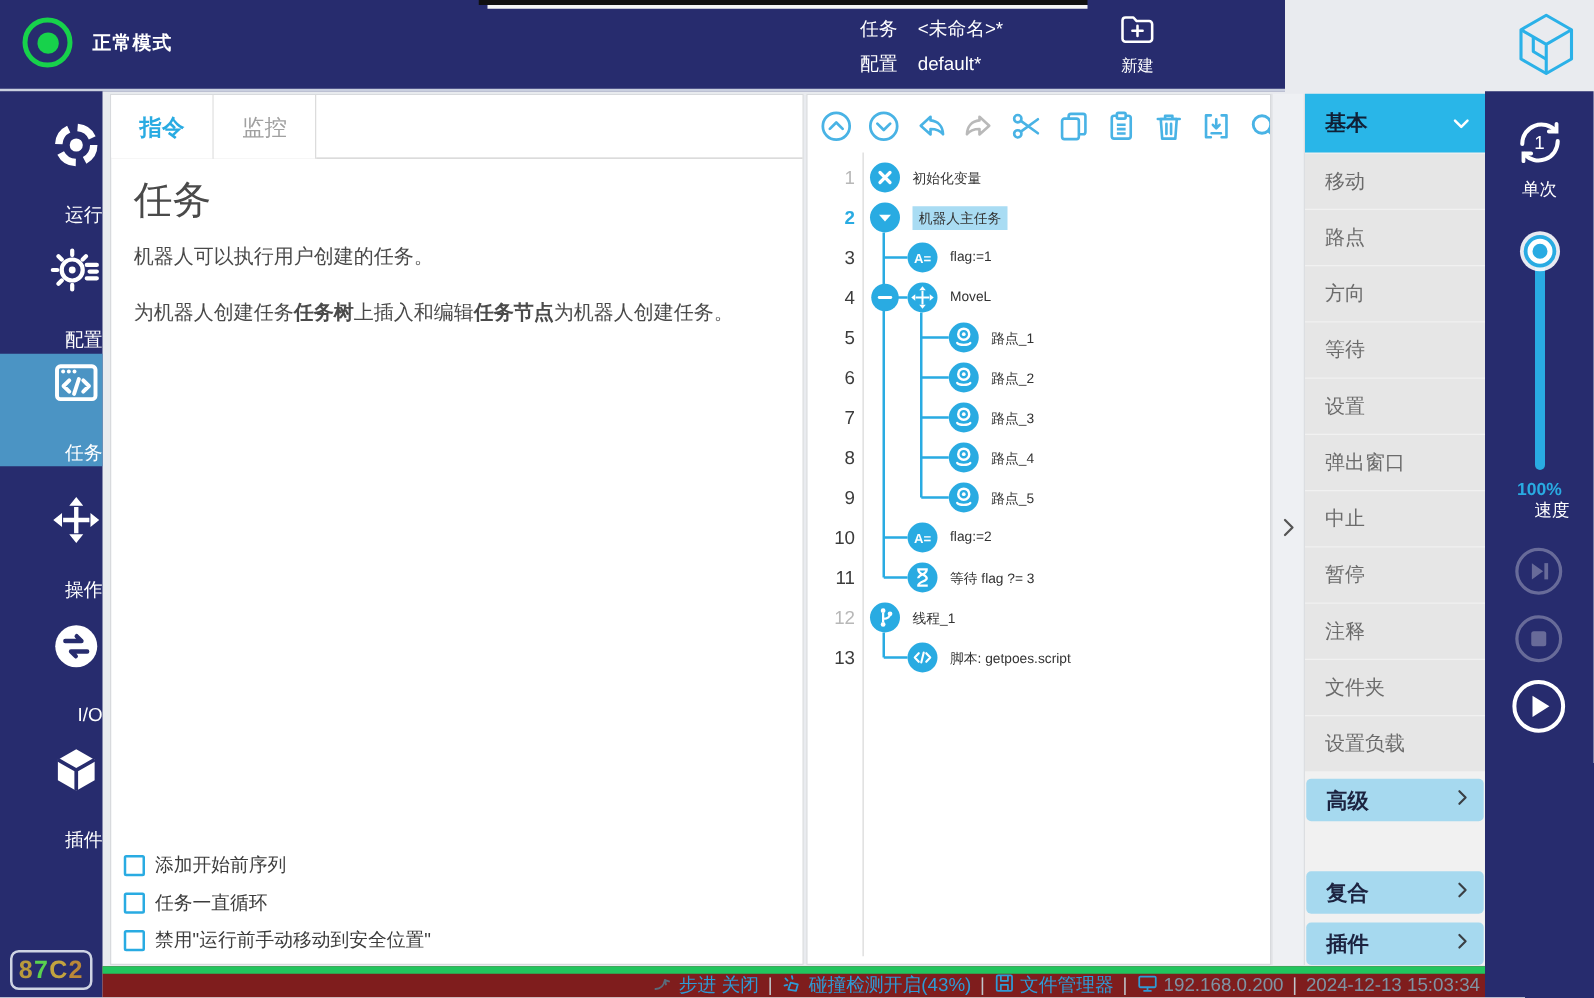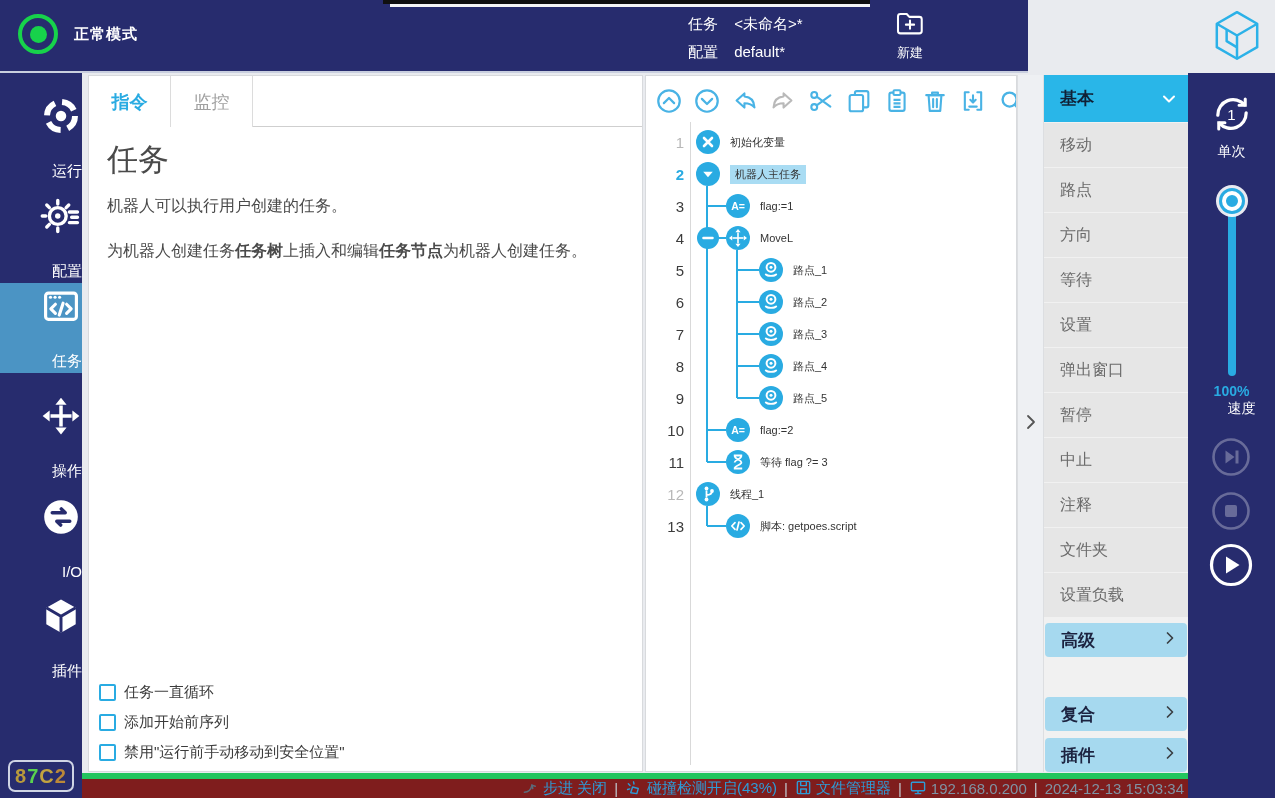--- a/index.html
+++ b/index.html
@@ -255,25 +255,25 @@
       <div class="tab">监控</div>
     </div>
     <div class="doc">
       <div class="doc-title">任务</div>
       <p>机器人可以执行用户创建的任务。</p>
       <p><span>为机器人创建任务</span><b>任务树</b><span>上插入和编辑</span><b>任务节点</b><span>为机器人创建任务。</span></p>
     </div>
     <div class="cb-group">
       <div class="cb-row">
         <span class="cb-box"></span>
-        <span>任务一直循环</span>
+        <span>添加开始前序列</span>
       </div>
       <div class="cb-row">
         <span class="cb-box"></span>
-        <span>添加开始前序列</span>
+        <span>任务一直循环</span>
       </div>
       <div class="cb-row">
         <span class="cb-box"></span>
         <span>禁用"运行前手动移动到安全位置"</span>
       </div>
     </div>
   </div>
 
   <div class="tree-panel">
     <div class="toolbar">
@@ -517,22 +517,22 @@
           </svg>
       </span>
     </div>
     <div class="cmd-items">
       <div class="cmd-item">移动</div>
       <div class="cmd-item">路点</div>
       <div class="cmd-item">方向</div>
       <div class="cmd-item">等待</div>
       <div class="cmd-item">设置</div>
       <div class="cmd-item">弹出窗口</div>
+      <div class="cmd-item">中止</div>
       <div class="cmd-item">暂停</div>
-      <div class="cmd-item">中止</div>
       <div class="cmd-item">注释</div>
       <div class="cmd-item">文件夹</div>
       <div class="cmd-item">设置负载</div>
     </div>
     <div class="cmd-group" style="top:548px">
       <span>高级</span>
       <span>
         <svg width="10" height="14" viewBox="0 0 10 14" fill="none" stroke="#3a3f44" stroke-width="1.7" stroke-linecap="round" stroke-linejoin="round">
             <path d="M2.5 2l5 5-5 5"></path>
           </svg>

